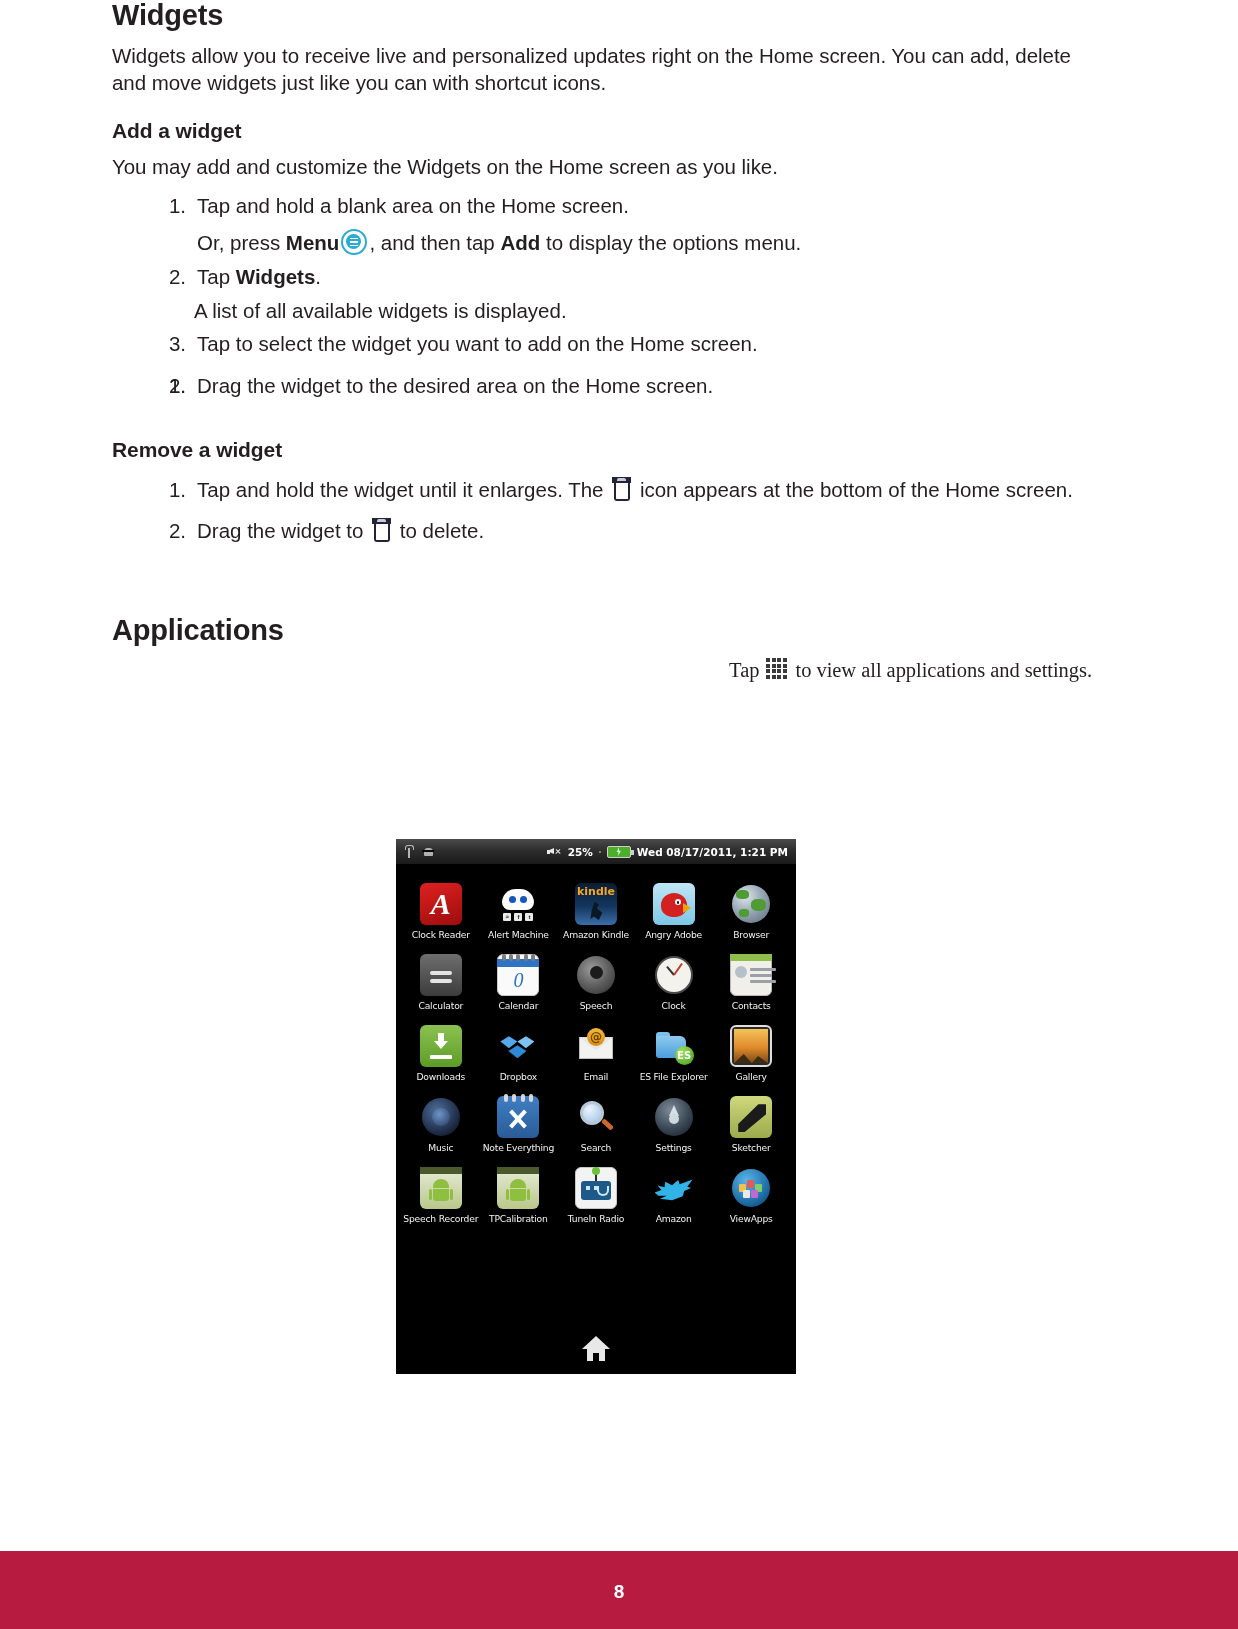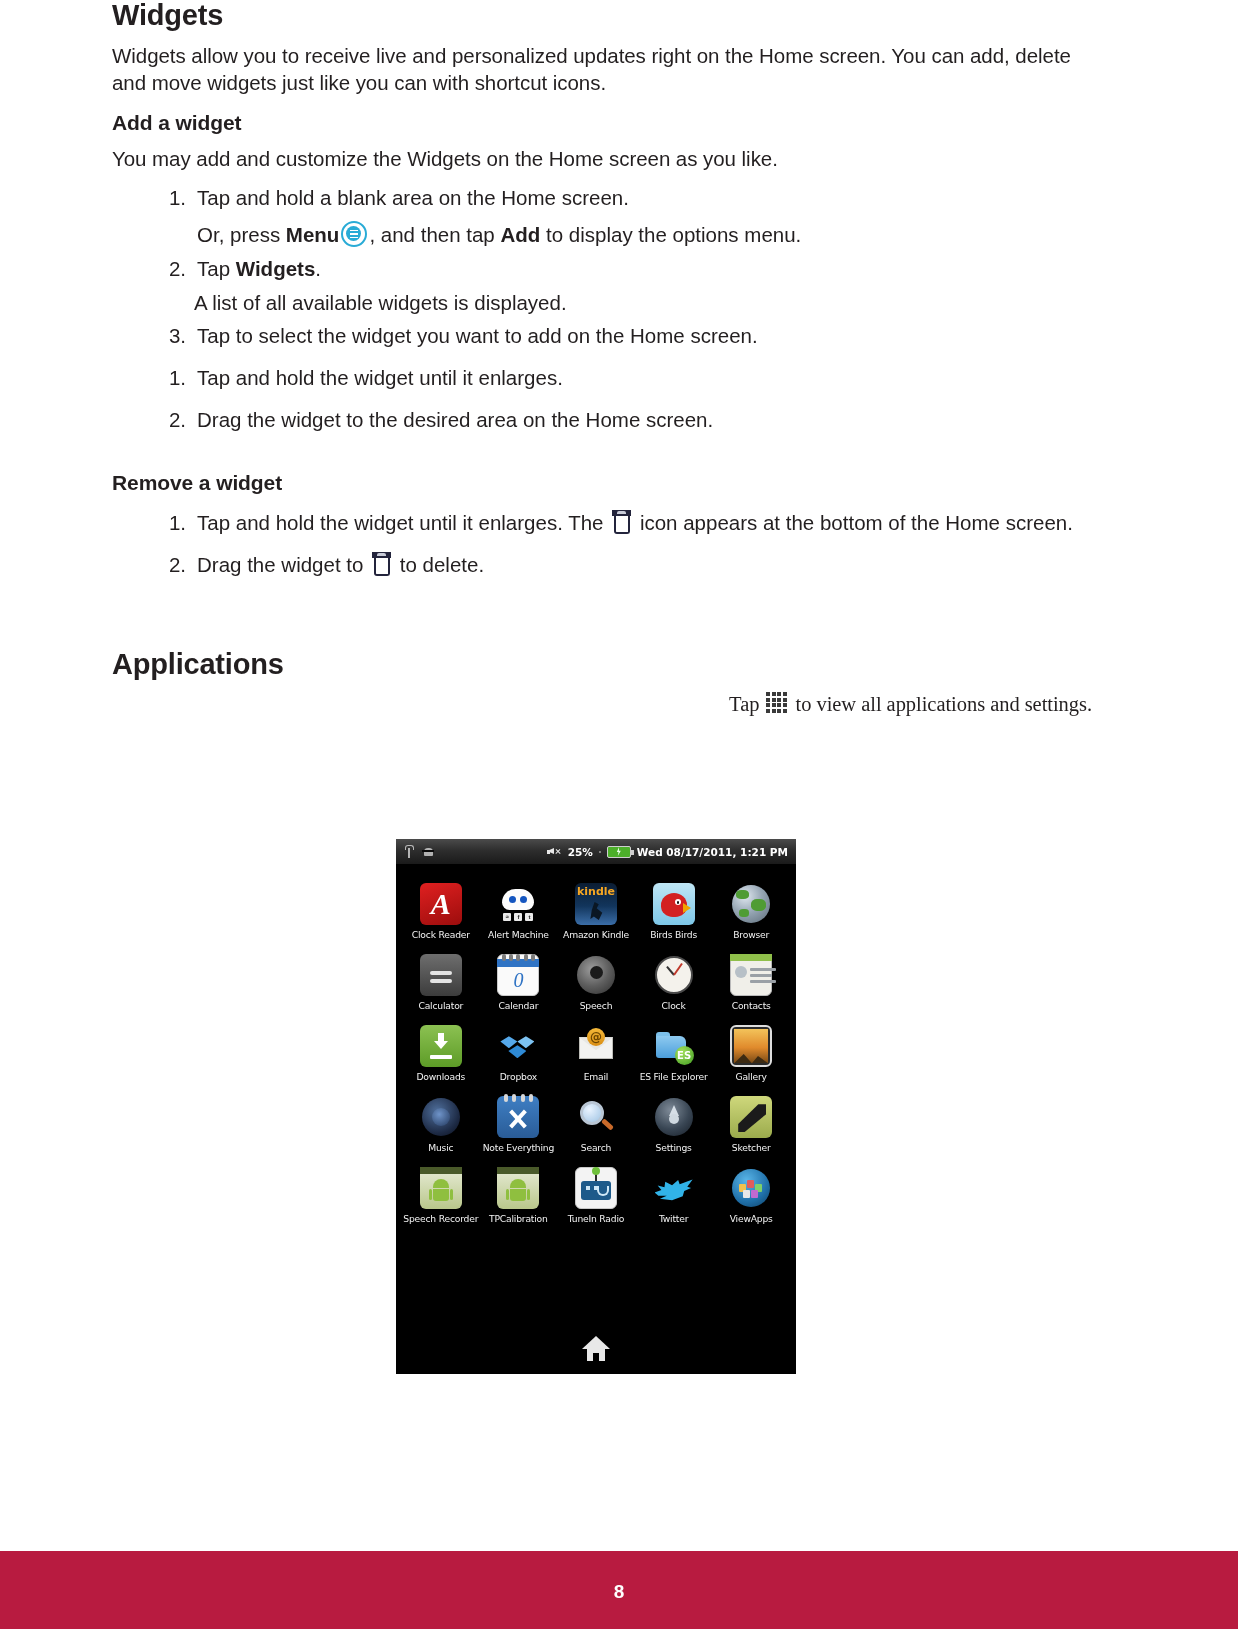--- a/index.html
+++ b/index.html
@@ -441,21 +441,21 @@
 </head>
 <body>
 
 <div class="page">
 
   <div class="content">
 
     <h1 class="sec-title">Widgets</h1>
     <p class="body">Widgets allow you to receive live and personalized updates right on the Home screen. You can add, delete and move widgets just like you can with shortcut icons.</p>
 
-    <h2 class="sub-title" style="margin-top:14px;">Add a widget</h2>
+    <h2 class="sub-title" style="margin-top:22px;">Add a widget</h2>
     <p class="body">You may add and customize the Widgets on the Home screen as you like.</p>
 
     <ol class="steps">
       <li>
         <span class="num">1.</span>
         <span>Tap and hold a blank area on the Home screen.</span>
       </li>
     </ol>
     <div class="sub-line" style="margin-top:10px;">
       <span>Or, press </span><b>Menu</b><span class="menu-icon"><i></i><i></i><i></i></span><span>, and then tap </span><b>Add</b><span> to display the options menu.</span>
@@ -472,21 +472,20 @@
     <ol class="steps">
       <li>
         <span class="num">3.</span>
         <span>Tap to select the widget you want to add on the Home screen.</span>
       </li>
     </ol>
 
     <ol class="steps" style="margin-top:14px;">
       <li style="margin-bottom:14px;">
         <span class="num">1.</span>
-        <span>Tap and hold the widget until it enlarges.</span>
       </li>
       <li>
         <span class="num">2.</span>
         <span>Drag the widget to the desired area on the Home screen.</span>
       </li>
     </ol>
 
     <h2 class="sub-title" style="margin-top:38px;">Remove a widget</h2>
     <ol class="steps" style="margin-top:14px;">
       <li class="justify" style="margin-bottom:14px;">
@@ -562,21 +561,21 @@
         <div class="lbl">Amazon Kindle</div>
       </div>
 
       <div class="app">
         <div class="ico ic-angry">
           <span class="sq"></span>
             <span class="body"></span>
             <span class="beak"></span>
             <span class="eye"></span>
         </div>
-        <div class="lbl">Birds Birds</div>
+        <div class="lbl">Angry Adobe</div>
       </div>
 
       <div class="app">
         <div class="ico ic-globe">
           <span class="circ"></span>
           <span class="land">
               <b style="left:4px;top:5px;width:13px;height:9px;"></b>
               <b style="left:19px;top:14px;width:15px;height:12px;"></b>
               <b style="left:7px;top:24px;width:10px;height:8px;"></b>
             </span>
@@ -769,21 +768,21 @@
             </span>
             <span class="smile"></span>
         </div>
         <div class="lbl">TuneIn Radio</div>
       </div>
 
       <div class="app">
         <div class="ico ic-twitter">
             <span class="bird"></span>
           </div>
-        <div class="lbl">Twitter</div>
+        <div class="lbl">Amazon</div>
       </div>
 
       <div class="app">
         <div class="ico ic-view">
           <span class="circ"></span>
           <span class="bits">
             <i style="left:0;top:4px;background:#f2c14e;"></i>
             <i style="left:8px;top:0;background:#e05c5c;"></i>
             <i style="left:16px;top:4px;background:#7ed06a;"></i>
             <i style="left:4px;top:10px;background:#e8e8e8;"></i>

